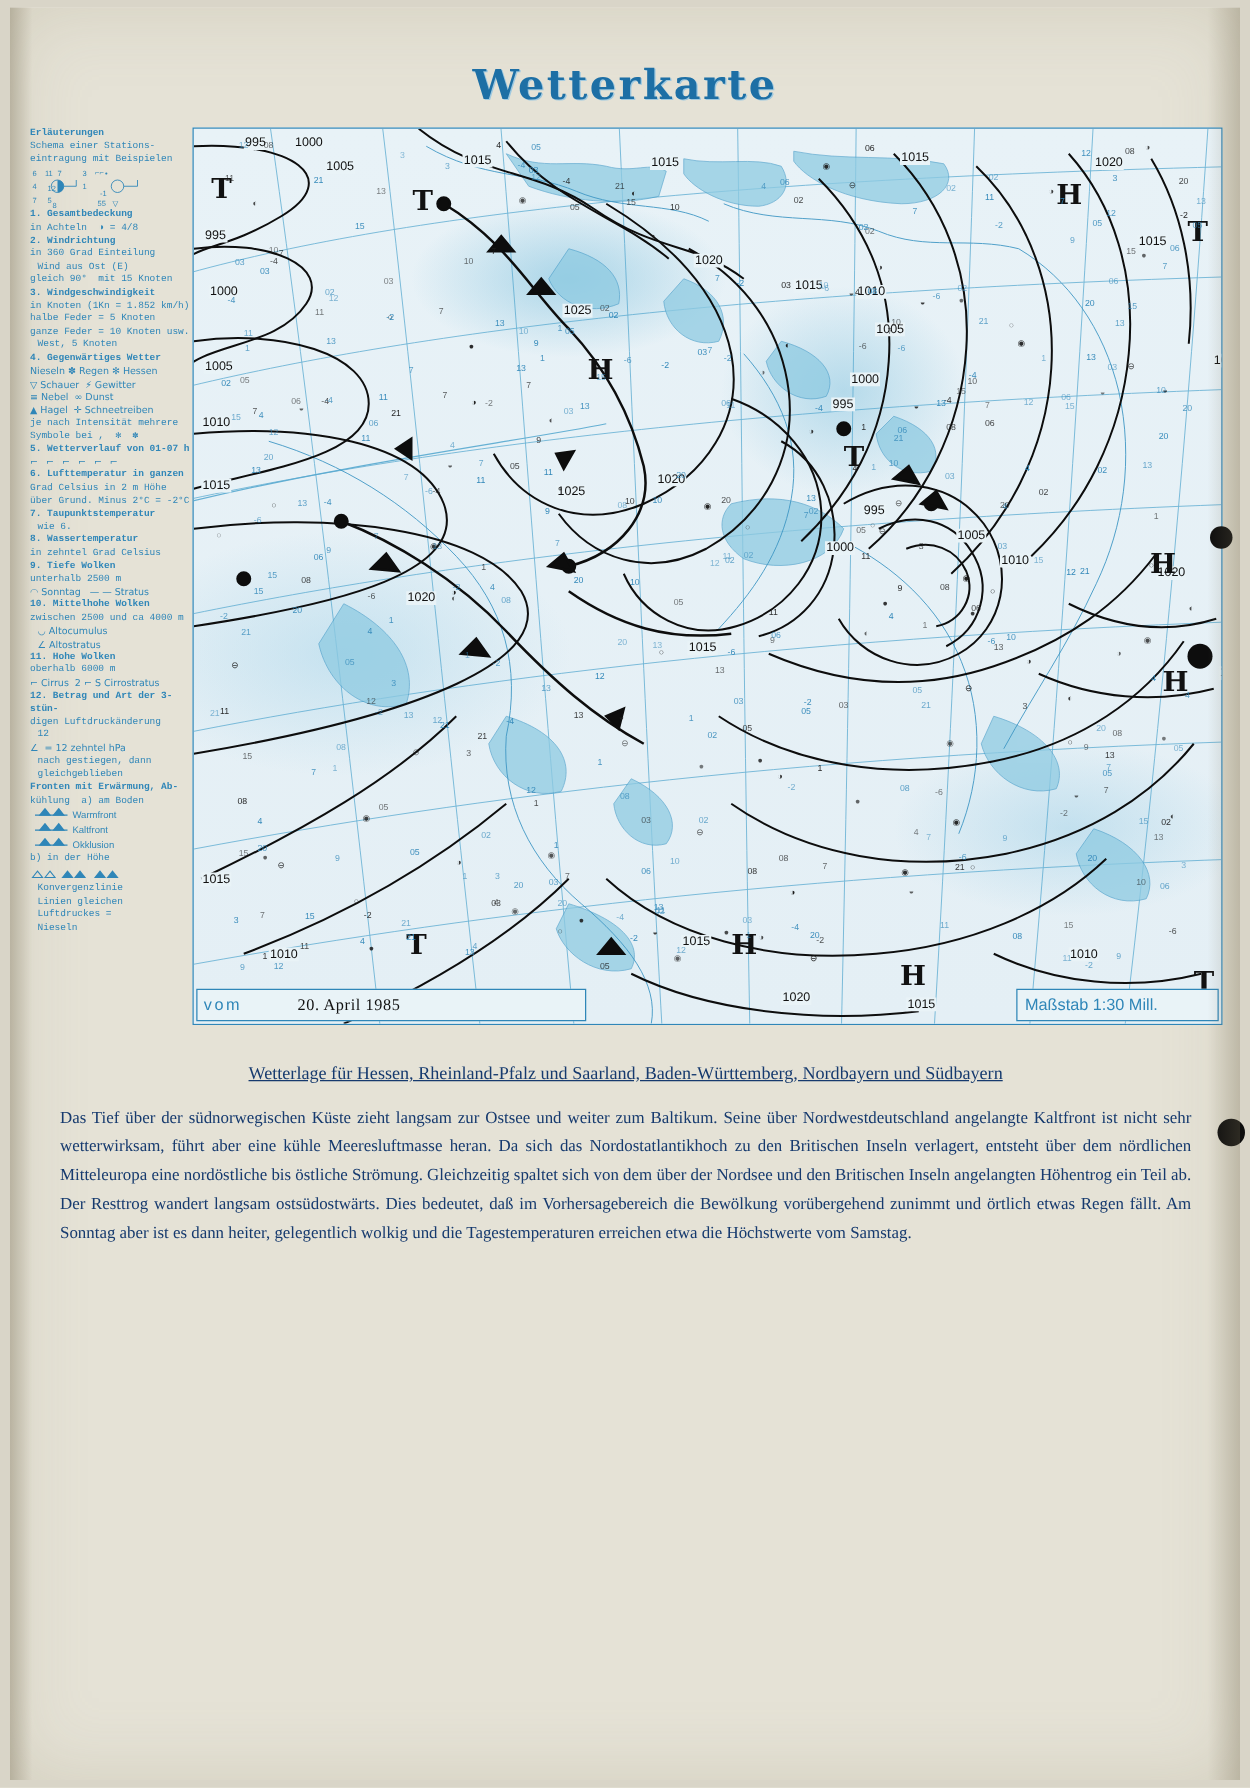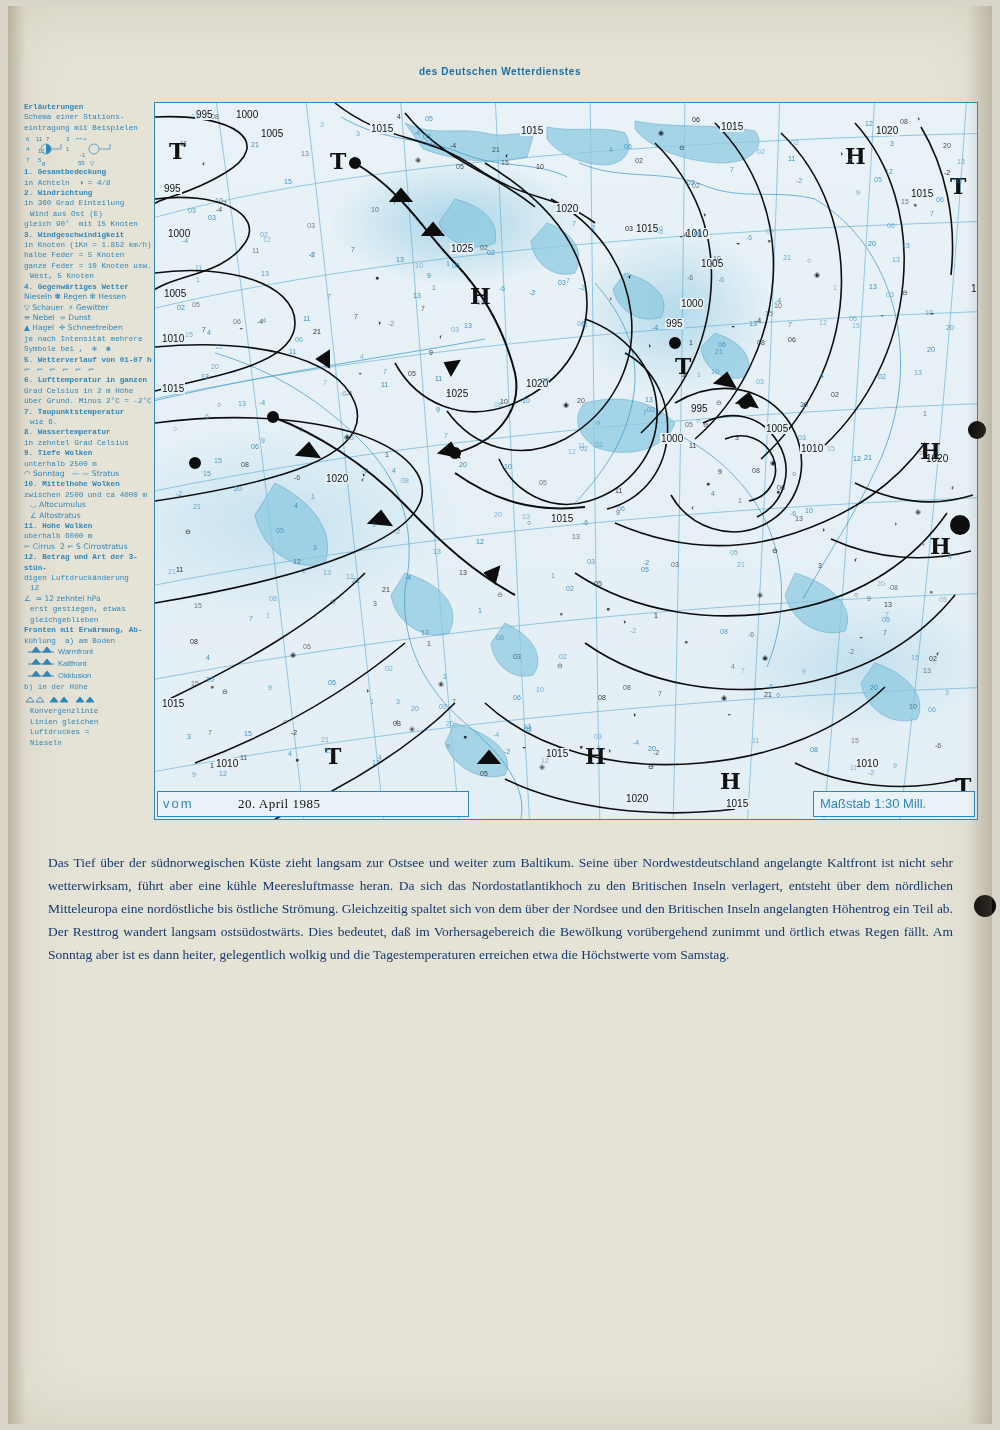--- a/index.html
+++ b/index.html
@@ -104,20 +104,21 @@
     text-align:justify;font-family:"Liberation Serif", serif;
   }
   .blob{position:absolute;border-radius:50%;background:#0d0d0d;}
 </style>
 </head>
 <body>
 
 <div id="sheet">
 
   <div id="title-block">
+    <div id="main-title">Wetterkarte</div>
     <div id="sub-title">des Deutschen Wetterdienstes</div>
   </div>
 
   <div id="legend">
     <div class="ln hd">Erläuterungen</div>
     <div class="ln">Schema einer Stations-</div>
     <div class="ln">eintragung mit Beispielen</div>
     <div style="height:34px;position:relative;">
       <svg width="126" height="34" viewBox="0 0 126 34">
         <g fill="none" stroke="#2f86b8" stroke-width=".7" font-family="Liberation Sans" font-size="6">
@@ -180,21 +181,21 @@
     <div class="ln">zwischen 2500 und ca 4000 m</div>
     <div class="ln sym ind">◡ Altocumulus</div>
     <div class="ln sym ind">∠ Altostratus</div>
     <div class="ln hd">11. Hohe Wolken</div>
     <div class="ln">oberhalb 6000 m</div>
     <div class="ln sym">⌐ Cirrus  2 ⌐ S Cirrostratus</div>
     <div class="ln hd">12. Betrag und Art der 3-stün-</div>
     <div class="ln">digen Luftdruckänderung</div>
     <div class="ln ind">12</div>
     <div class="ln sym">∠  = 12 zehntel hPa</div>
-    <div class="ln ind">erst gestiegen, etwas</div>
+    <div class="ln ind">nach gestiegen, dann</div>
     <div class="ln ind">gleichgeblieben</div>
     <div class="ln hd">Fronten mit Erwärmung, Ab-</div>
     <div class="ln">kühlung  a) am Boden</div>
     <div style="position:relative;height:36px;">
       <svg width="126" height="36" viewBox="0 0 126 36">
         <g stroke="#2f86b8" fill="#2f86b8" stroke-width="1">
           <line x1="4" y1="6" x2="30" y2="6"></line>
           <path d="M8 6 l4 -5 l4 5z"></path>
             <path d="M19 6 l4 -5 l4 5z"></path>
           <line x1="4" y1="18" x2="30" y2="18"></line>
@@ -833,16 +834,17 @@
         <span id="scale">Maßstab 1:30 Mill.</span>
       </div>
     </div>
   </div>
 
   <div class="blob" style="right:6px;top:415px;width:18px;height:18px;"></div>
   <div class="blob" style="right:22px;top:509px;width:20px;height:20px;"></div>
   <div class="blob" style="right:-4px;top:889px;width:22px;height:22px;"></div>
 
   <div id="report">
+    <div id="report-title">Wetterlage für Hessen, Rheinland-Pfalz und Saarland, Baden-Württemberg, Nordbayern und Südbayern</div>
     <div id="report-body">Das Tief über der südnorwegischen Küste zieht langsam zur Ostsee und weiter zum Baltikum. Seine über Nordwestdeutschland angelangte Kaltfront ist nicht sehr wetterwirksam, führt aber eine kühle Meeresluftmasse heran. Da sich das Nordostatlantikhoch zu den Britischen Inseln verlagert, entsteht über dem nördlichen Mitteleuropa eine nordöstliche bis östliche Strömung. Gleichzeitig spaltet sich von dem über der Nordsee und den Britischen Inseln angelangten Höhentrog ein Teil ab. Der Resttrog wandert langsam ostsüdostwärts. Dies bedeutet, daß im Vorhersagebereich die Bewölkung vorübergehend zunimmt und örtlich etwas Regen fällt. Am Sonntag aber ist es dann heiter, gelegentlich wolkig und die Tagestemperaturen erreichen etwa die Höchstwerte vom Samstag.</div>
   </div>
 
 </div>
 
 </body></html>

